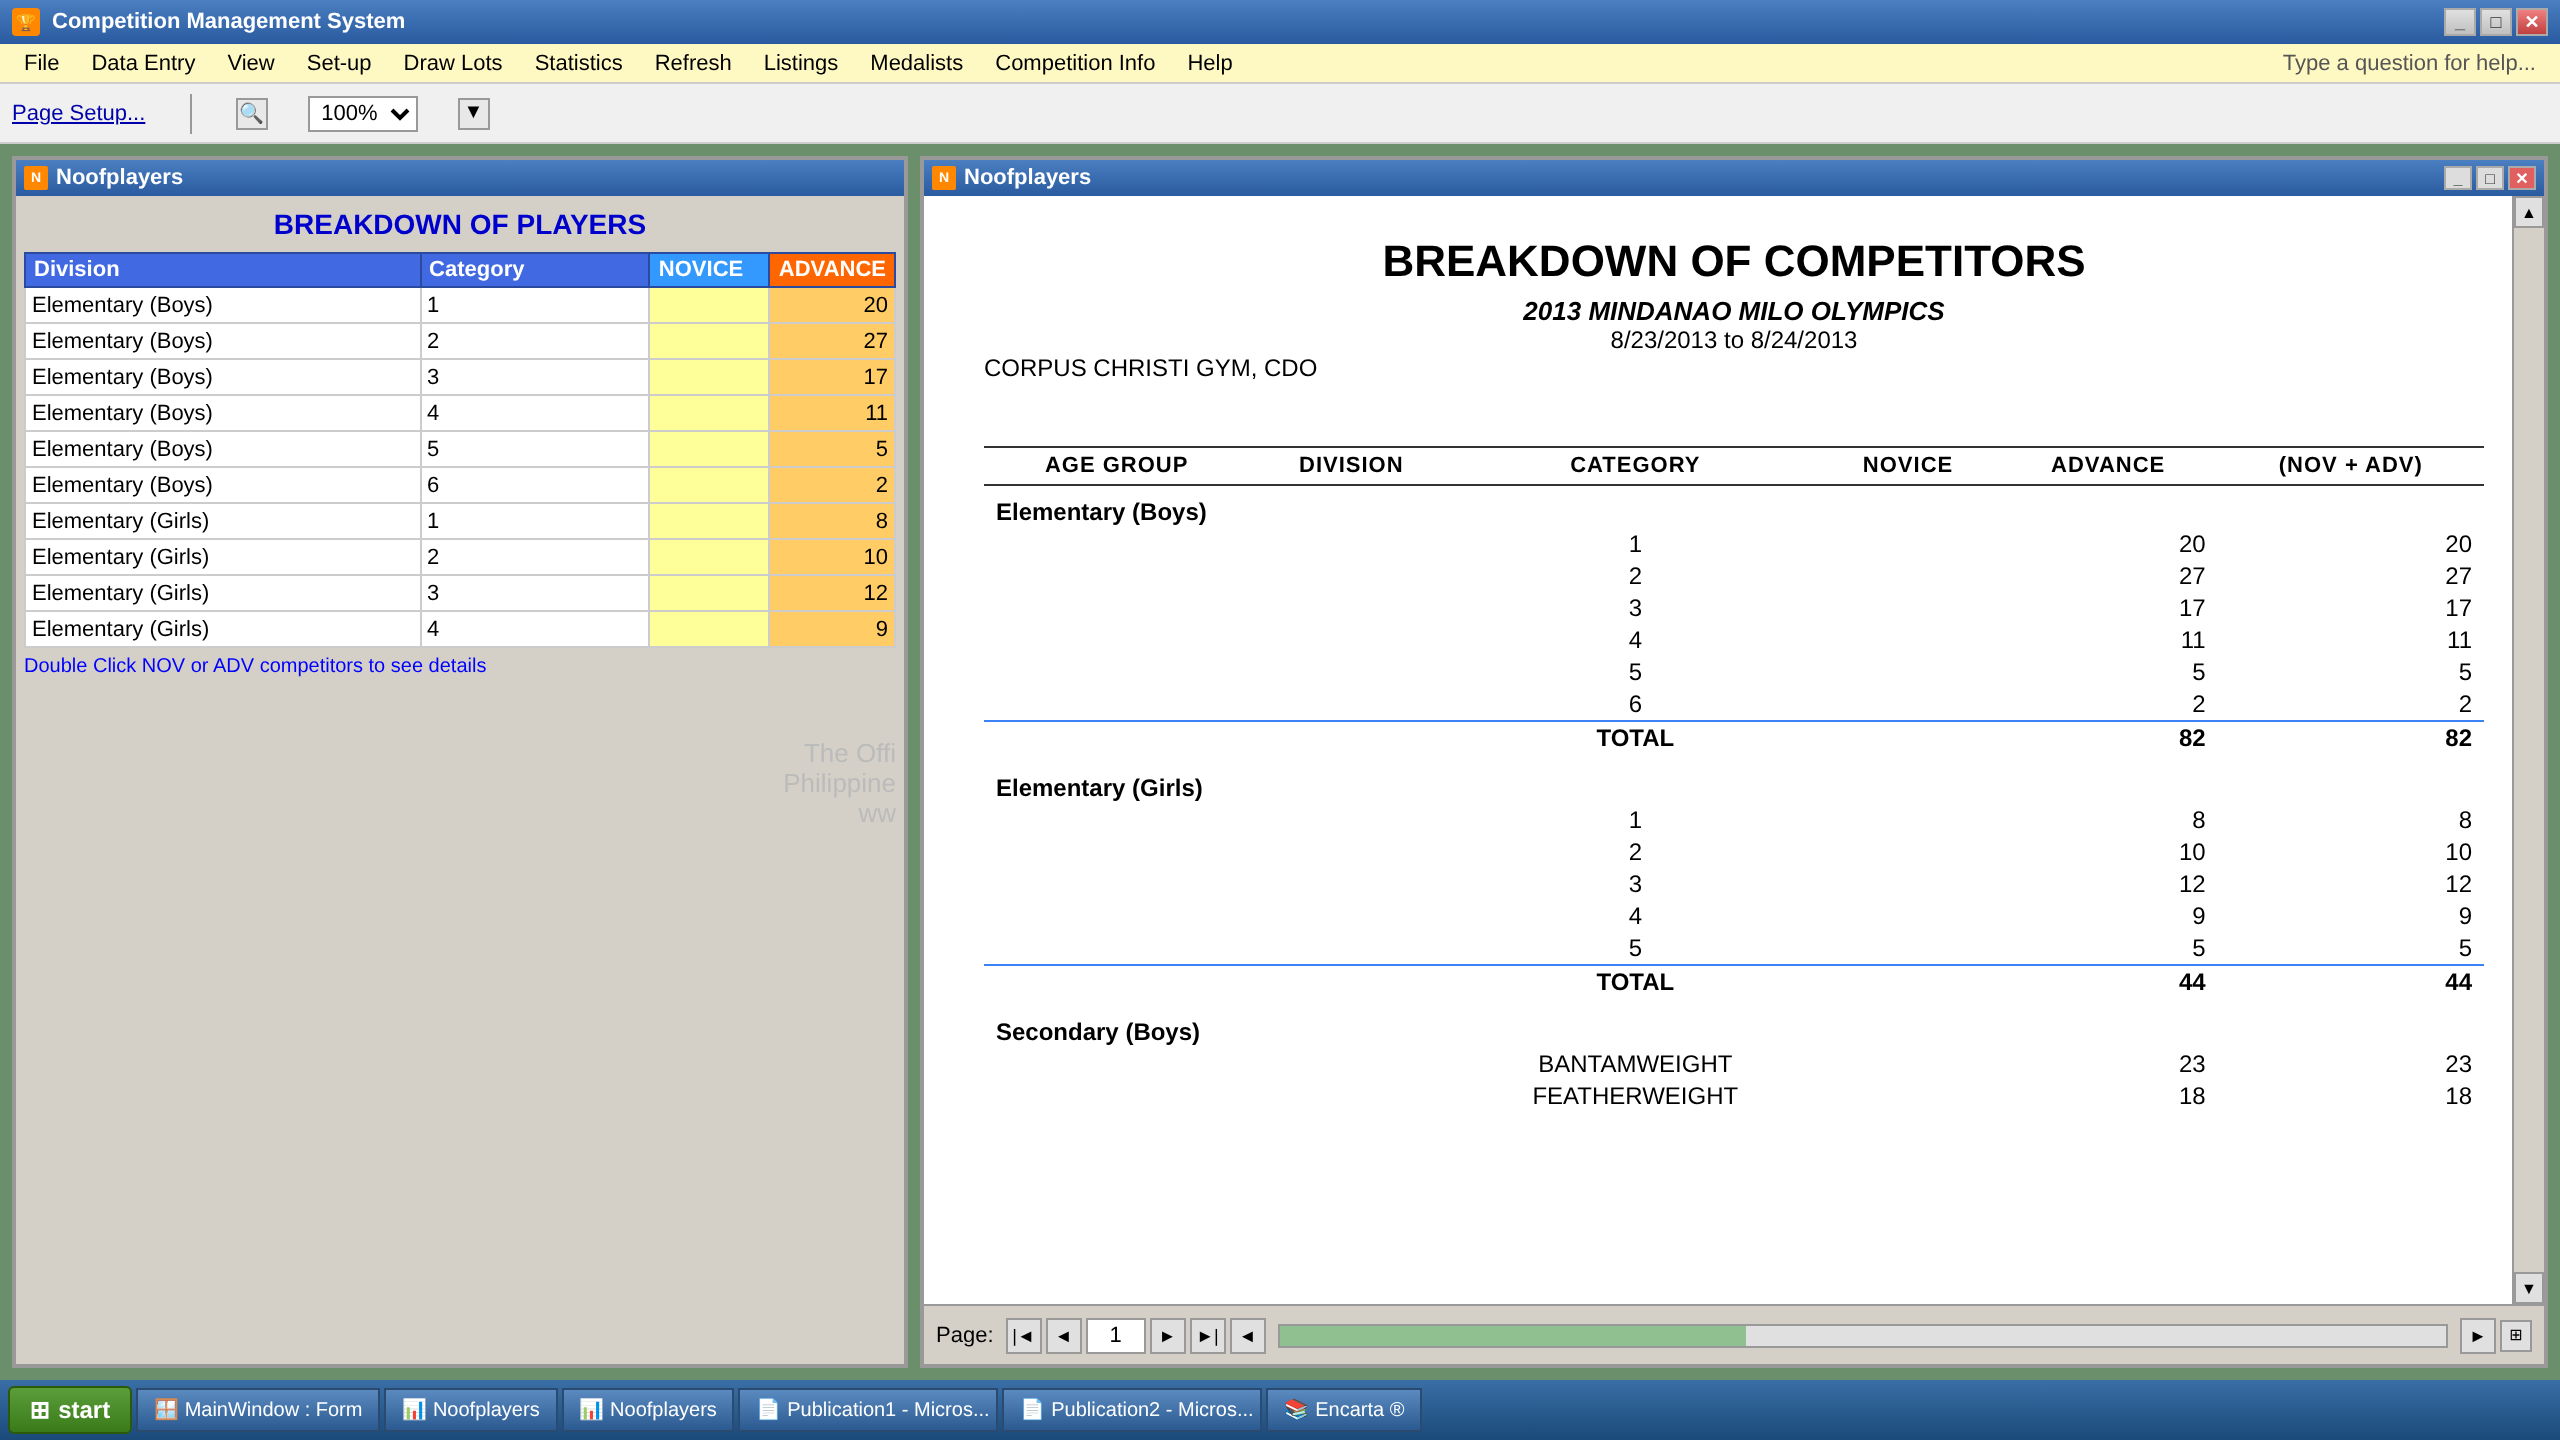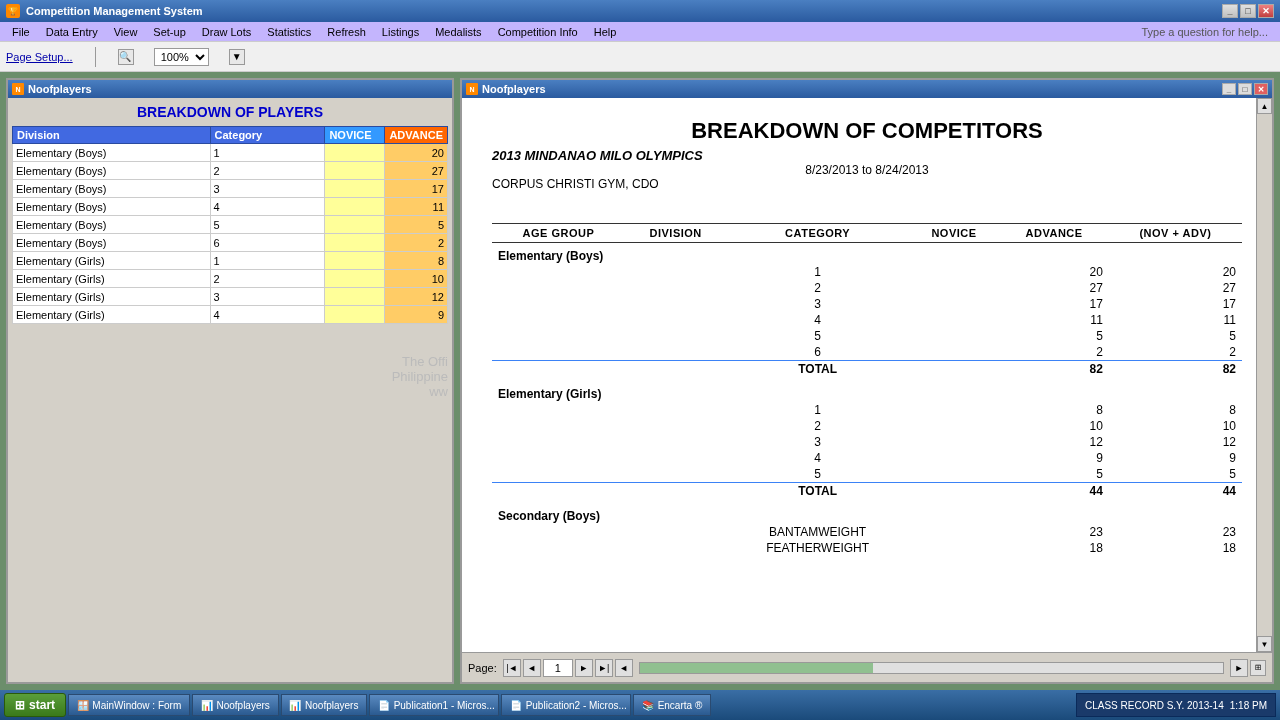--- a/index.html
+++ b/index.html
@@ -16,21 +16,21 @@
       font-size: 11px;
       font-weight: bold;
     }
     .title-bar-icon { width: 14px; height: 14px; background: #ff8800; border-radius: 2px; margin-right: 6px; display: flex; align-items: center; justify-content: center; font-size: 8px; color: white; }
     .title-bar-buttons { margin-left: auto; display: flex; gap: 2px; }
     .title-btn { width: 16px; height: 14px; border: 1px solid #aaa; background: linear-gradient(to bottom, #e0e0e0, #c0c0c0); cursor: pointer; display: flex; align-items: center; justify-content: center; font-size: 9px; color: #333; }
     .title-btn.close { background: linear-gradient(to bottom, #f08080, #c04040); color: white; }
 
     
     .menu-bar {
-      background: #c4b5fd;
+      background: #fef9c3;
       height: 20px;
       display: flex;
       align-items: center;
       padding: 0 4px;
       border-bottom: 1px solid #ccc;
       font-size: 11px;
     }
     .menu-item { padding: 2px 8px; cursor: pointer; }
     .menu-help { margin-left: auto; font-size: 11px; color: #555; padding-right: 8px; }
 
@@ -141,20 +141,21 @@
     .report-title {
       font-size: 22px;
       font-weight: bold;
       text-align: center;
       margin-bottom: 4px;
     }
     .report-subtitle {
       font-size: 13px;
       font-style: italic;
       font-weight: bold;
+      text-align: center;
     }
     .report-date {
       font-size: 12px;
       text-align: center;
     }
     .report-venue {
       font-size: 12px;
       margin-bottom: 32px;
     }
 
@@ -392,20 +393,21 @@
         </tr>
         <tr>
           <td>Elementary (Girls)</td>
           <td>4</td>
           <td class="cell-yellow"></td>
           <td class="cell-orange">9</td>
         </tr>
       </tbody>
     </table>
 
+    <div class="hint-text">Double Click  NOV or ADV competitors  to see details</div>
 
     <div class="watermark" style="margin-top:30px;text-align:right;color:#bbb;font-size:13px;">
       <div>The Offi</div>
       <div>Philippine</div>
       <div>ww</div>
     </div>
   </div>
 
   <div class="right-panel">
     <div class="right-panel-title-bar">
@@ -618,17 +620,13 @@
     <span>Publication1 - Micros...</span>
   </div>
   <div class="taskbar-item">
     <span>📄</span>&nbsp;
     <span>Publication2 - Micros...</span>
   </div>
   <div class="taskbar-item">
     <span>📚</span>&nbsp;
     <span>Encarta ®</span>
   </div>
-  <div class="taskbar-right">
-    <span>CLASS RECORD S.Y. 2013-14</span>
-    <span>1:18 PM</span>
-  </div>
 </div>
 
 </body></html>

